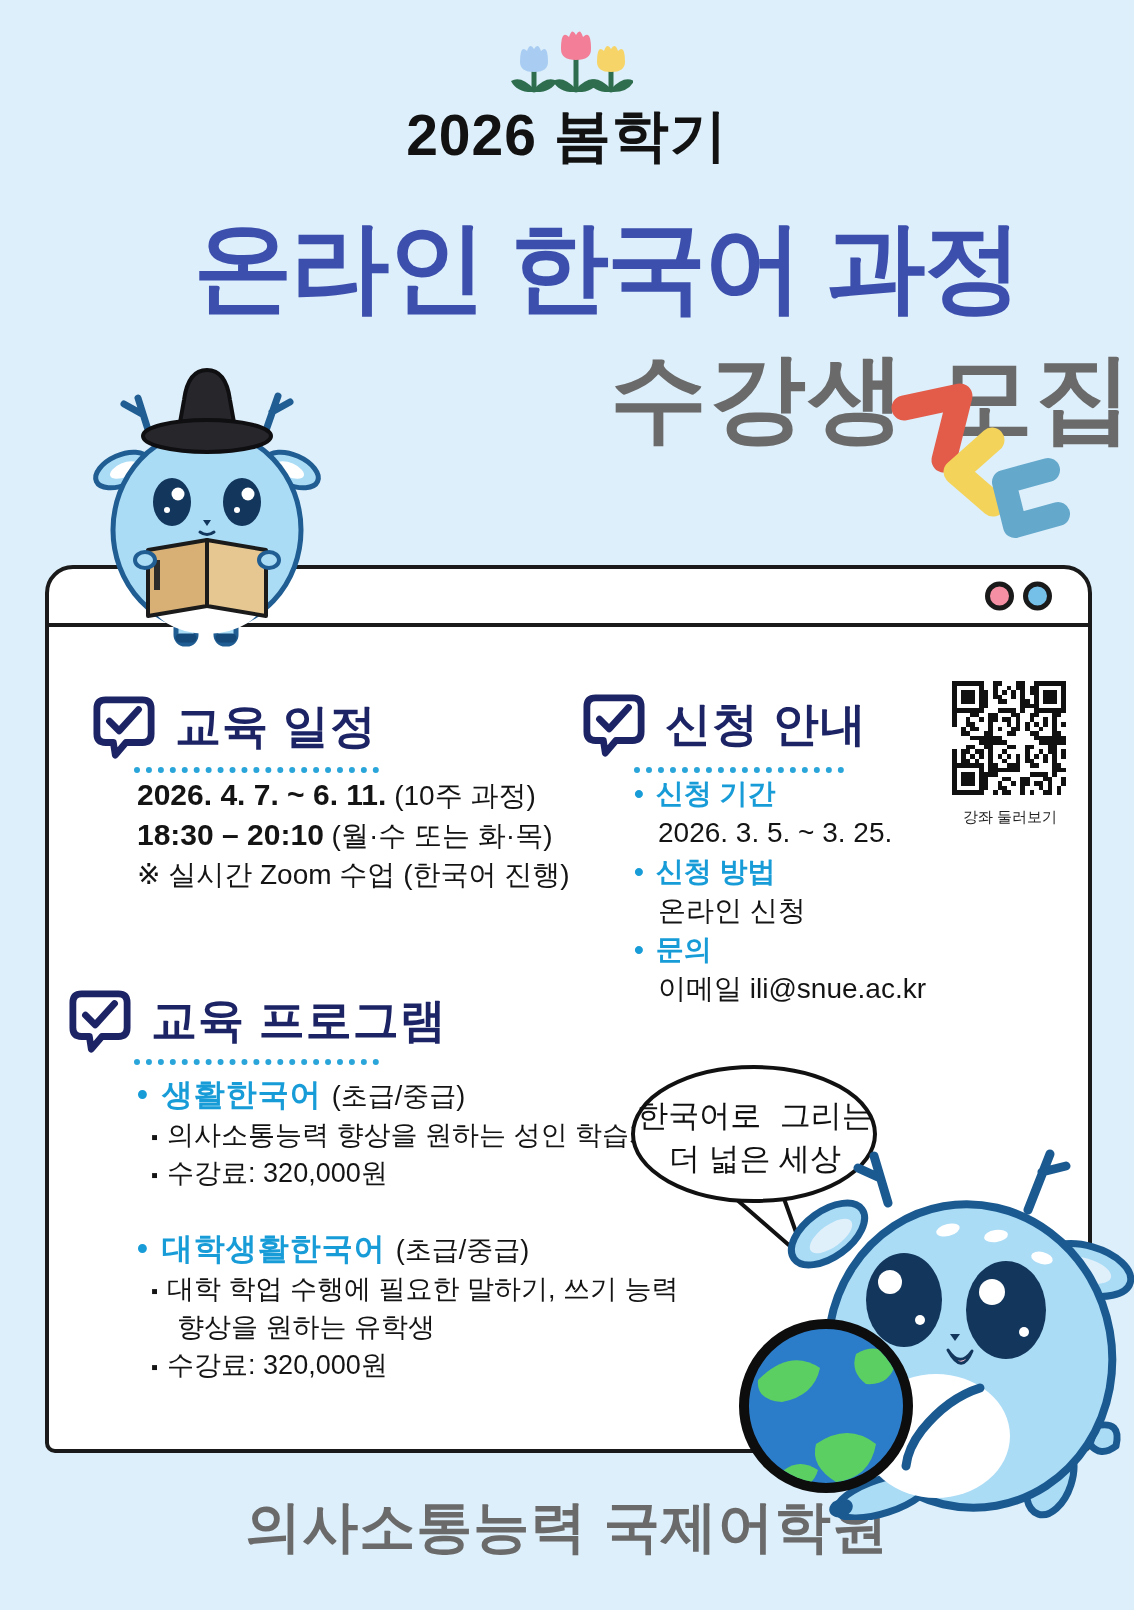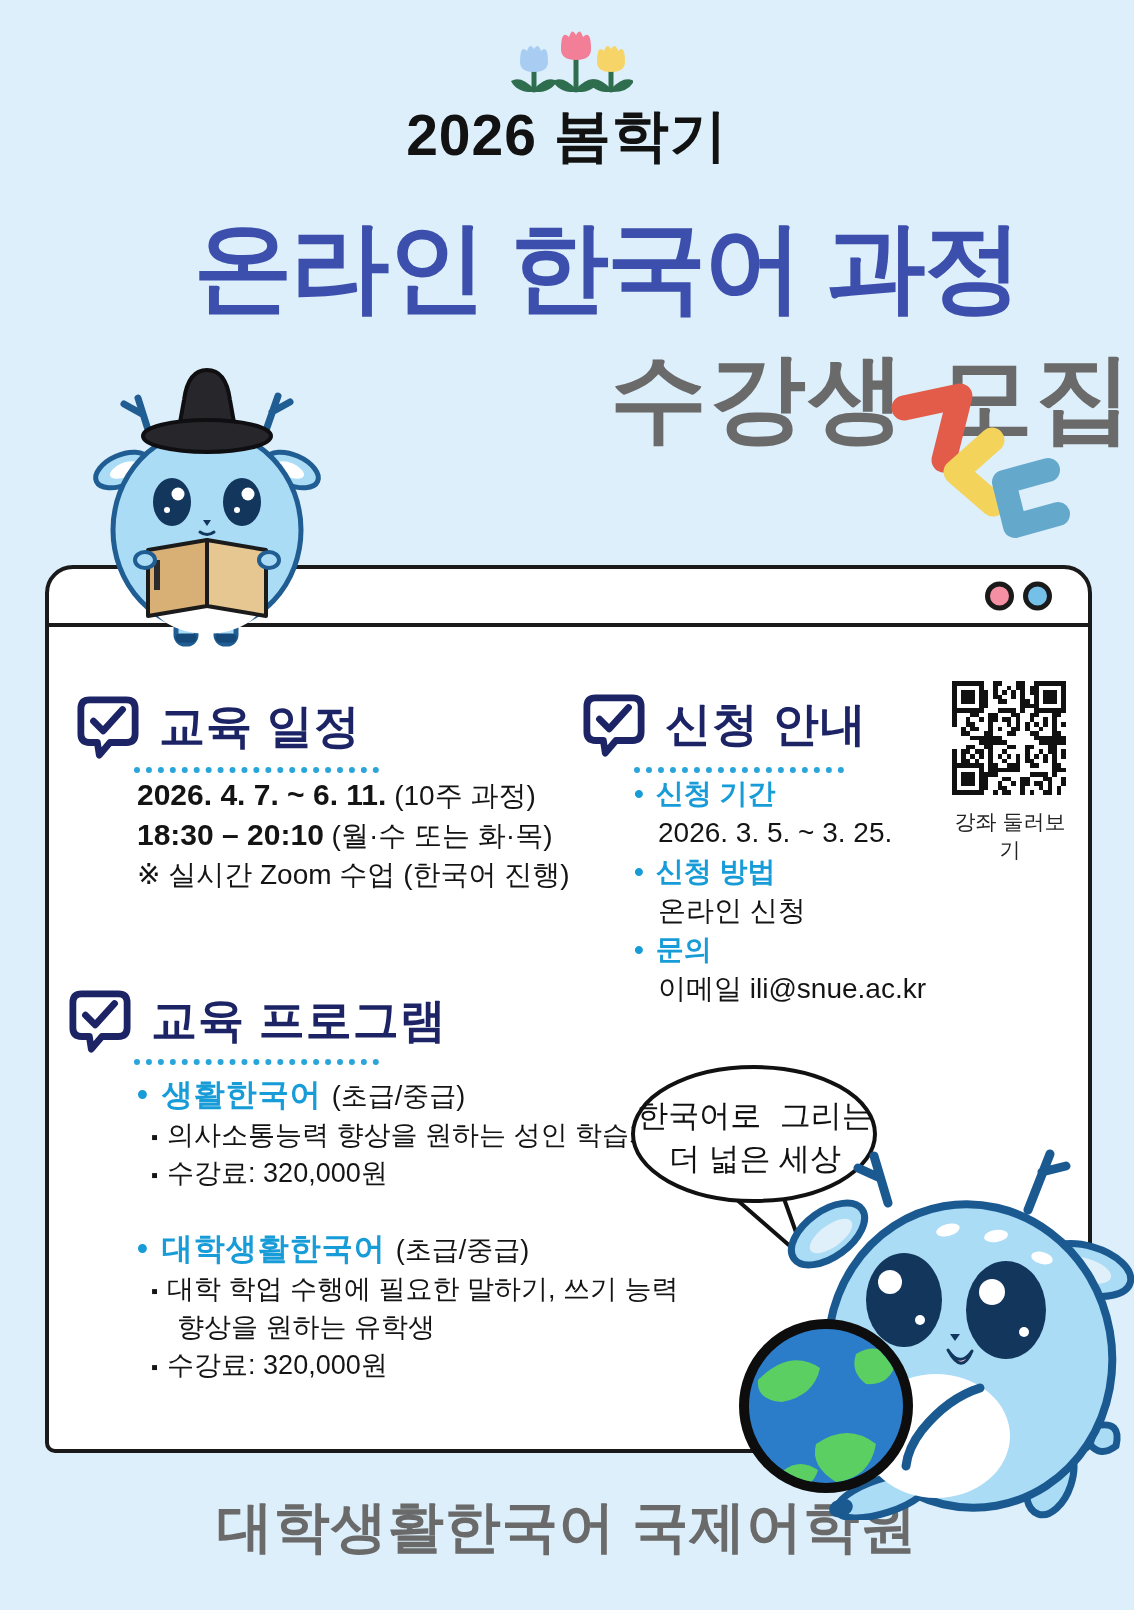--- a/index.html
+++ b/index.html
@@ -28,21 +28,21 @@
   .titlebar{height:54px;border-bottom:4px solid var(--card-border);position:relative;}
   .dot{position:absolute;top:50%;transform:translateY(-50%);width:19px;height:19px;border-radius:50%;
     border:5px solid #1a1a1a;}
   .dot.pink{right:74px;background:var(--dot-pink);}
   .dot.blue{right:36px;background:var(--dot-blue);}
 
   
   .sec-head{position:absolute;display:flex;align-items:center;gap:20px;}
   .sec-head h2{margin:0;font-size:46px;font-weight:900;color:var(--section-heading);letter-spacing:1px;}
   .check-bubble{width:62px;height:64px;flex:0 0 auto;}
-  #head-schedule{left:28px;top:126px;}
+  #head-schedule{left:44px;top:126px;}
   #head-apply{left:534px;top:124px;}
   #head-programs{left:20px;top:420px;}
   .dotted{position:absolute;height:0;border-top:6px dotted var(--dotted-line);}
   #dotted1{left:85px;top:198px;width:245px;}
   #dotted2{left:585px;top:198px;width:210px;}
   #dotted3{left:85px;top:490px;width:245px;}
 
   .sched{position:absolute;left:88px;top:206px;font-size:28px;line-height:39px;color:var(--body-text);}
   .sched p{margin:0;}
   .sched strong{font-weight:700;font-size:30px;}
@@ -50,21 +50,21 @@
   .app-list{position:absolute;left:585px;top:206px;width:430px;}
   .app-label{font-size:28px;font-weight:800;color:var(--accent-blue);line-height:38px;}
   .app-label::before{content:"•";margin-right:12px;}
   .app-value{font-size:28px;color:var(--body-text);line-height:40px;padding-left:24px;}
 
   .qr-box{position:absolute;left:903px;top:112px;width:116px;text-align:center;}
   .qr-grid{width:114px;height:114px;display:grid;grid-template-columns:repeat(25,1fr);grid-auto-rows:1fr;
     background:#fff;}
   .qr-grid i{display:block;}
   .qr-grid i.b{background:#111;}
-  .qr-caption{font-size:21px;color:#222;margin-top:13px;}
+  .qr-caption{font-size:15px;color:#222;margin-top:13px;}
 
   .prog-name{position:absolute;font-size:31px;line-height:40px;}
   .prog-name .p-bullet{color:var(--accent-blue);margin-right:14px;font-weight:900;}
   .prog-name .p-title{color:var(--accent-blue);font-weight:900;letter-spacing:1px;}
   .prog-name .p-level{color:var(--body-text);font-size:27px;margin-left:10px;}
   #prog1-name{left:88px;top:506px;}
   #prog2-name{left:88px;top:660px;}
   .prog-details{position:absolute;font-size:27px;line-height:36px;color:var(--body-text);}
   .prog-details p{margin:0;padding-left:26px;text-indent:-26px;}
   .prog-details p::before{content:"▪";font-size:20px;margin-right:9px;}
@@ -907,14 +907,14 @@
     <circle cx="128" cy="258" r="82" fill="#2b7cc9" stroke="#0d0d0d" stroke-width="10"></circle>
     <g fill="#5ccf63" clip-path="url(#globeClip)">
       <path d="M60 232 Q92 200 122 220 Q116 248 84 254 Q58 252 60 232 Z"></path>
       <path d="M118 296 Q150 274 178 296 Q172 330 138 334 Q112 318 118 296 Z"></path>
       <path d="M158 206 Q182 192 198 214 Q192 238 168 236 Q152 224 158 206 Z"></path>
       <path d="M86 322 q16 -12 34 0 q-6 20 -26 16 q-14 -6 -8 -16 z"></path>
     </g>
     <path d="M282 240 Q250 250 224 282 Q210 300 208 318" fill="none" stroke="#1a5a91" stroke-width="9" stroke-linecap="round"></path>
   </svg>
 
-  <div class="footer">대학생활한국어 국제어학원</div>
+  <div class="footer">의사소통능력 국제어학원</div>
 </div>
 
 </body></html>

